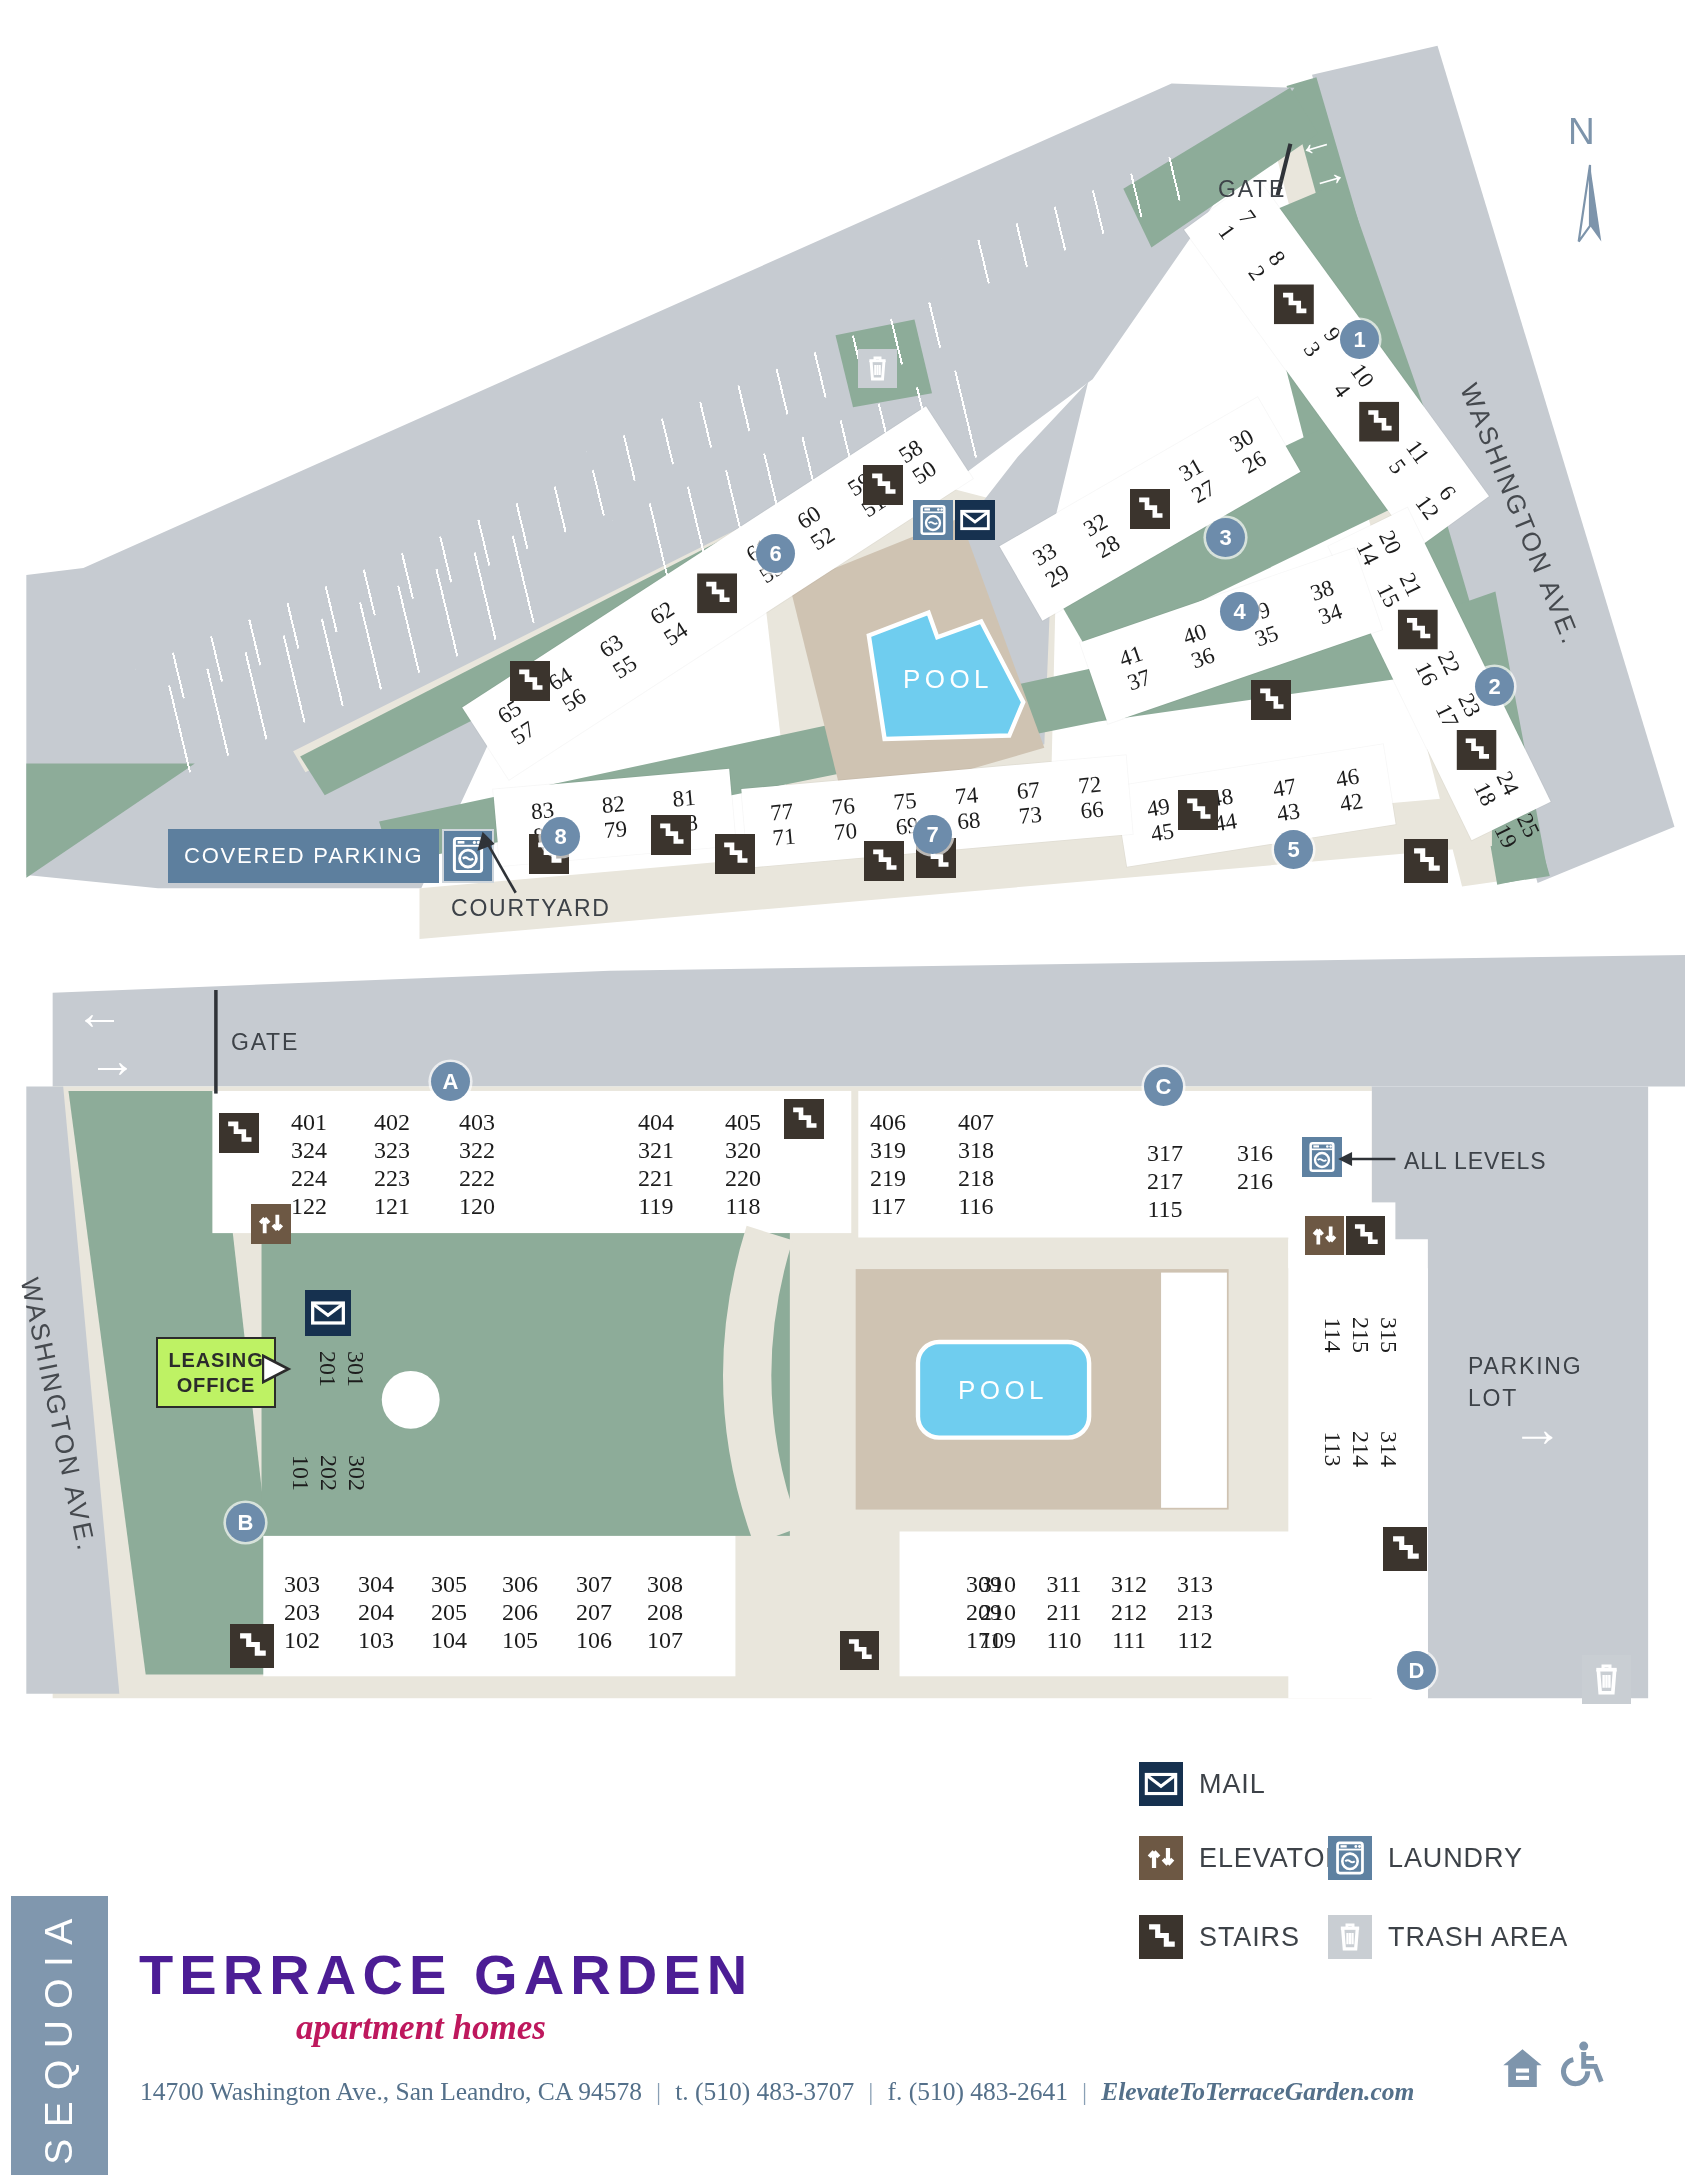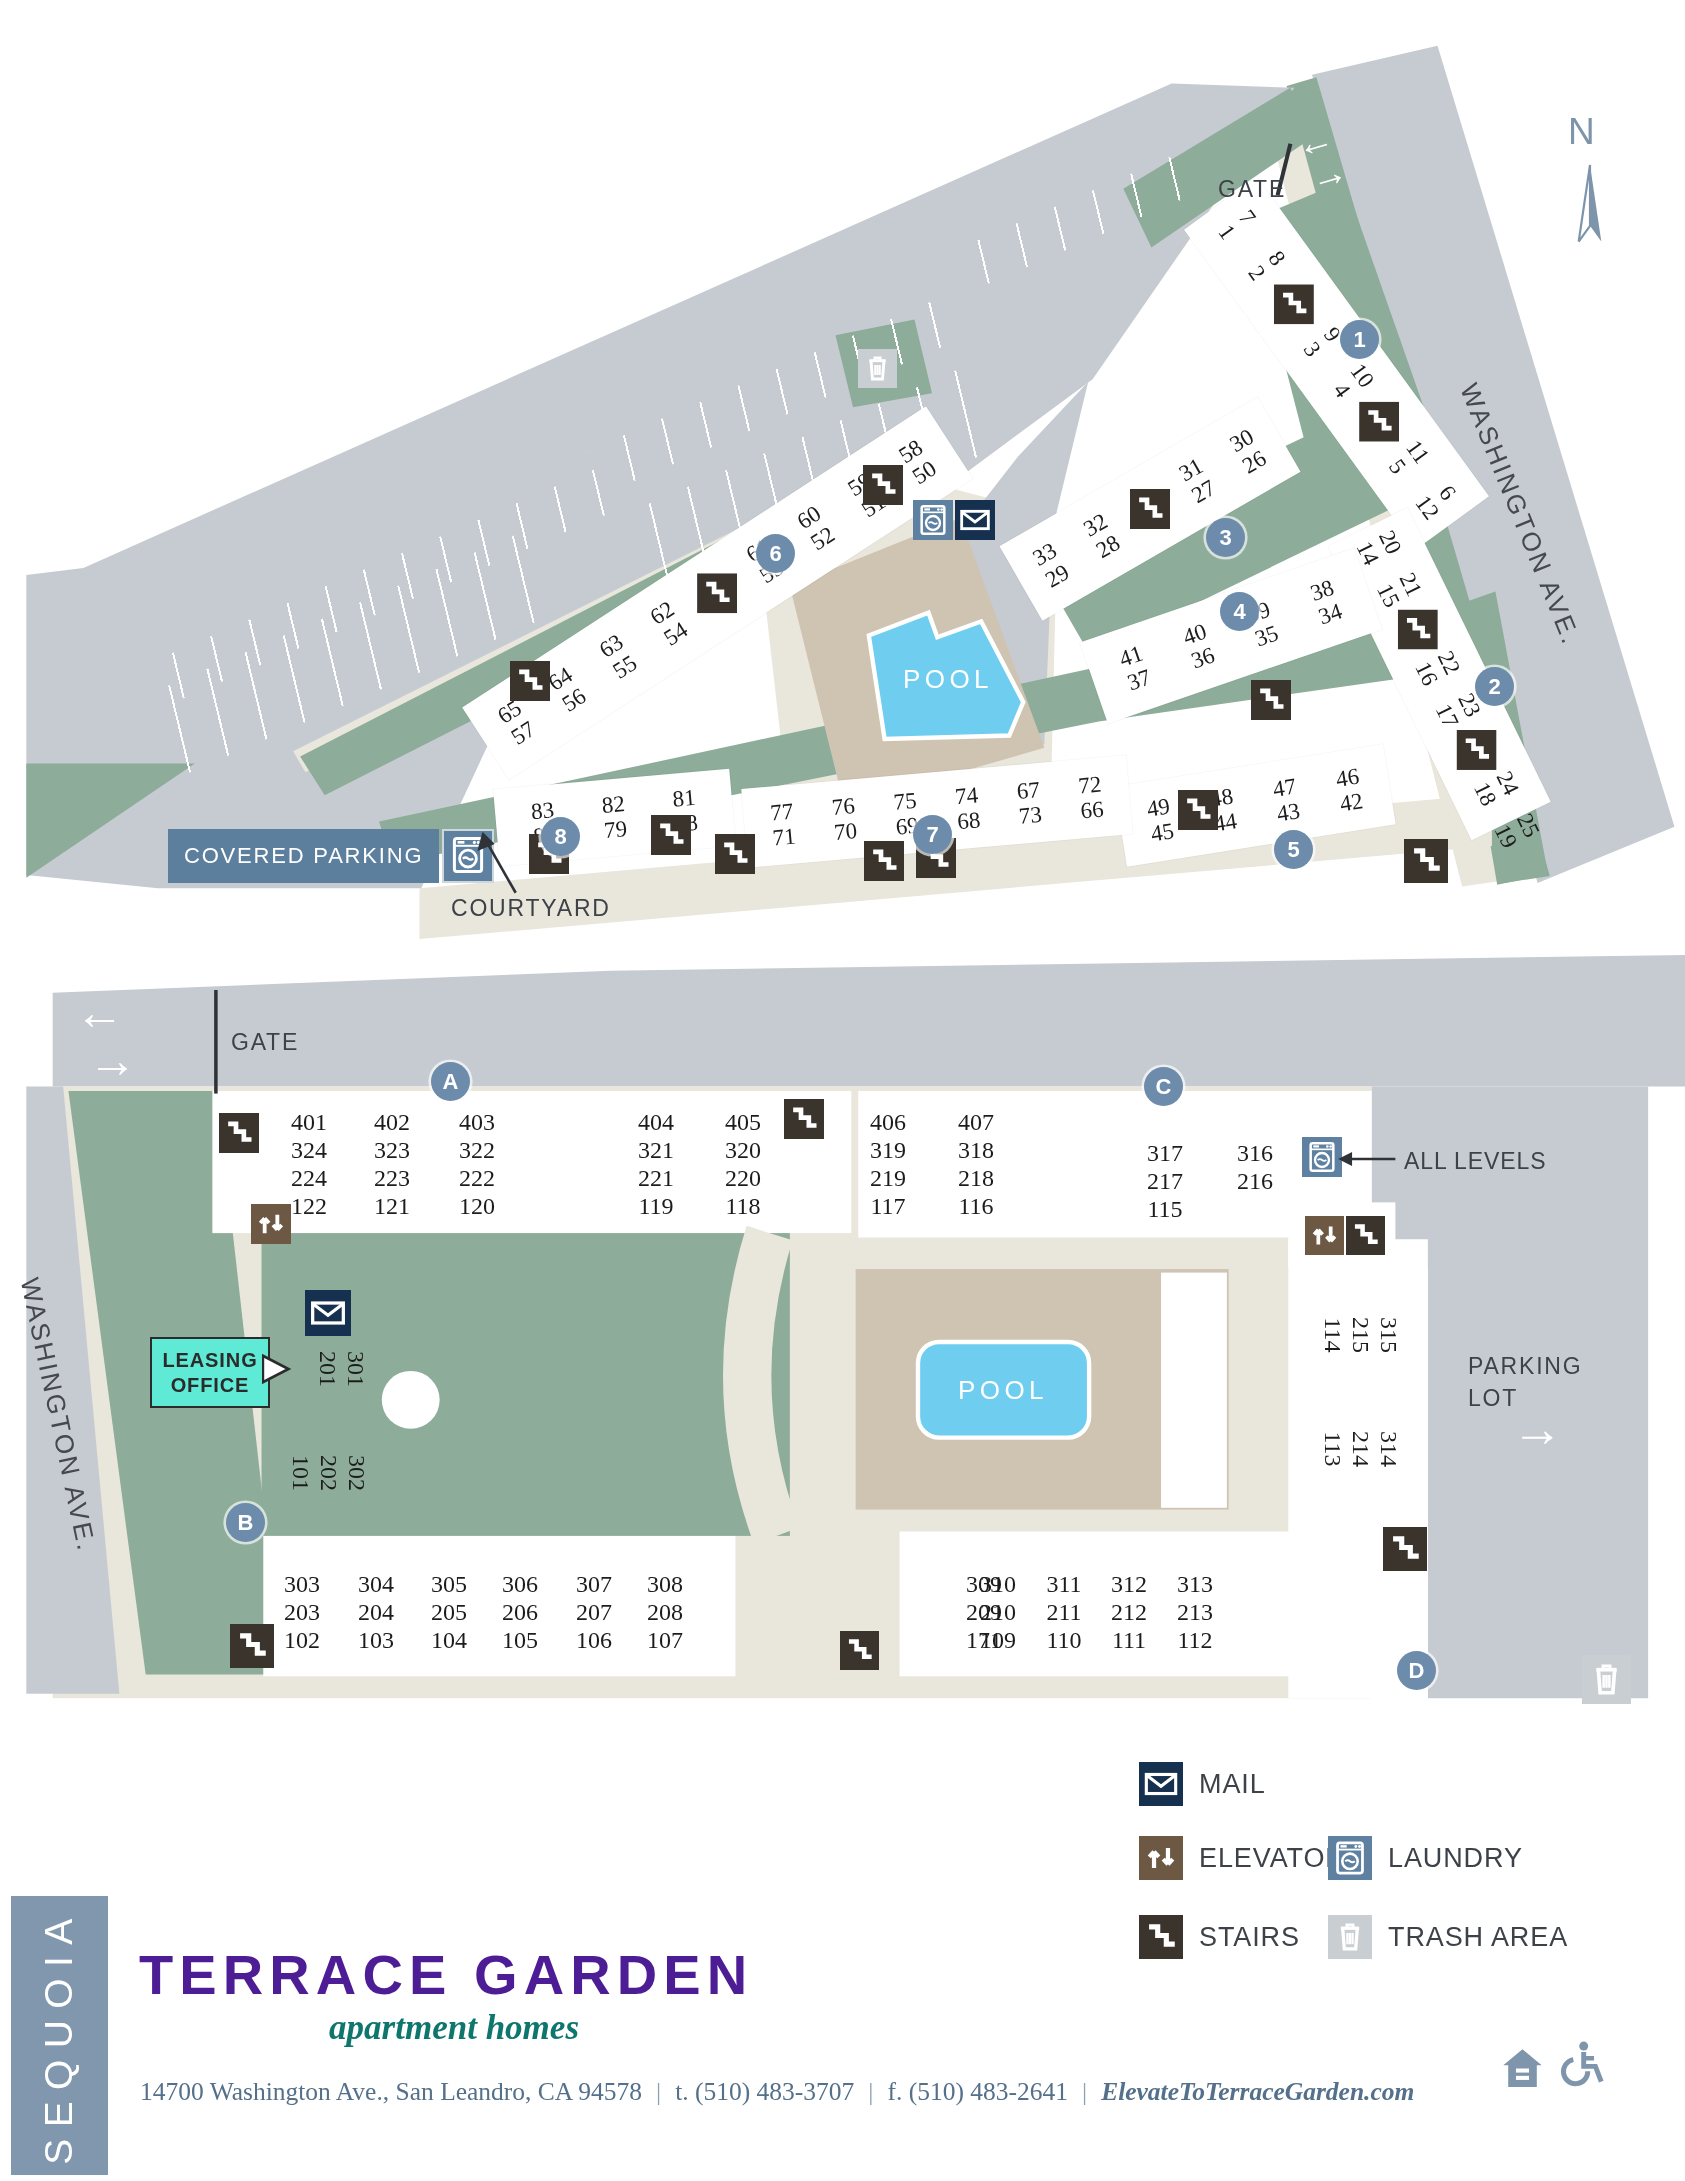--- a/index.html
+++ b/index.html
@@ -28,35 +28,35 @@
          box-shadow:0 0 0 2.6px rgba(255,255,255,.65);z-index:6;}
   .lbl{position:absolute;color:#3d4248;font-size:23px;letter-spacing:1.8px;z-index:6;}
   .street{position:absolute;color:#45494e;font-size:26px;letter-spacing:2.6px;z-index:6;white-space:nowrap;}
   .white-arrow{position:absolute;color:#fff;font-weight:bold;z-index:4;line-height:1;}
   .pool-lbl{position:absolute;color:#fff;font-size:26px;letter-spacing:4.4px;z-index:6;transform:translate(-50%,-50%);}
   .banner{position:absolute;left:168px;top:829px;height:54px;display:flex;z-index:6;}
   .banner .txt{background:#5d7f9e;color:#fff;font-size:22px;letter-spacing:1.8px;
                display:flex;align-items:center;padding:0 16px;}
   .banner .lbox{width:52px;height:54px;background:#5e81a1;margin-left:2.6px;box-sizing:border-box;
                 border:2.6px solid #cfd6dc;}
-  .leasing{position:absolute;left:150px;top:1337px;width:116px;height:67px;background:#5eead4;
+  .leasing{position:absolute;left:156px;top:1337px;width:116px;height:67px;background:#bef264;
            border:2.6px solid #2b2b2b;color:#2b2b2b;font-size:20px;font-weight:600;letter-spacing:0.9px;
            display:flex;flex-direction:column;align-items:center;justify-content:center;z-index:6;line-height:1.25;}
   .gate-tick{position:absolute;background:#2f3338;z-index:4;}
   .legend-item{position:absolute;display:flex;align-items:center;gap:16px;z-index:6;}
   .legend-item .li-icon{width:44px;height:44px;}
   .legend-item .li-label{font-size:27px;color:#3d4248;letter-spacing:0.9px;}
   
   .logo-box{position:absolute;left:10.5px;top:1896px;width:97px;height:279px;background:#8097ae;z-index:6;}
   .logo-box span{position:absolute;left:50%;top:50%;transform:translate(-50%,-50%) rotate(-90deg);
                  color:#fff;font-size:39px;letter-spacing:11.4px;white-space:nowrap;}
   .prop-title{position:absolute;left:139px;top:1942px;font-weight:700;font-size:56px;
               letter-spacing:6.1px;color:#4c1d95;z-index:6;white-space:nowrap;}
-  .tagline{position:absolute;left:263px;top:2008px;width:316px;text-align:right;z-index:6;
-           font-family:"Liberation Serif",serif;font-style:italic;font-weight:600;font-size:35px;color:#0f766e;}
+  .tagline{position:absolute;left:263px;top:2008px;width:316px;text-align:center;z-index:6;
+           font-family:"Liberation Serif",serif;font-style:italic;font-weight:600;font-size:35px;color:#be185d;}
   .addr{position:absolute;left:140px;top:2077px;display:flex;gap:14px;align-items:flex-end;z-index:6;
         font-family:"Liberation Serif",serif;font-size:25.5px;color:#54708a;white-space:nowrap;}
   .addr .sep{color:#8aa0b5;}
   .addr .web{font-style:italic;font-weight:700;}
   .f-icon{position:absolute;z-index:6;}
 </style>
 </head>
 <body>
 
 <div class="page">

